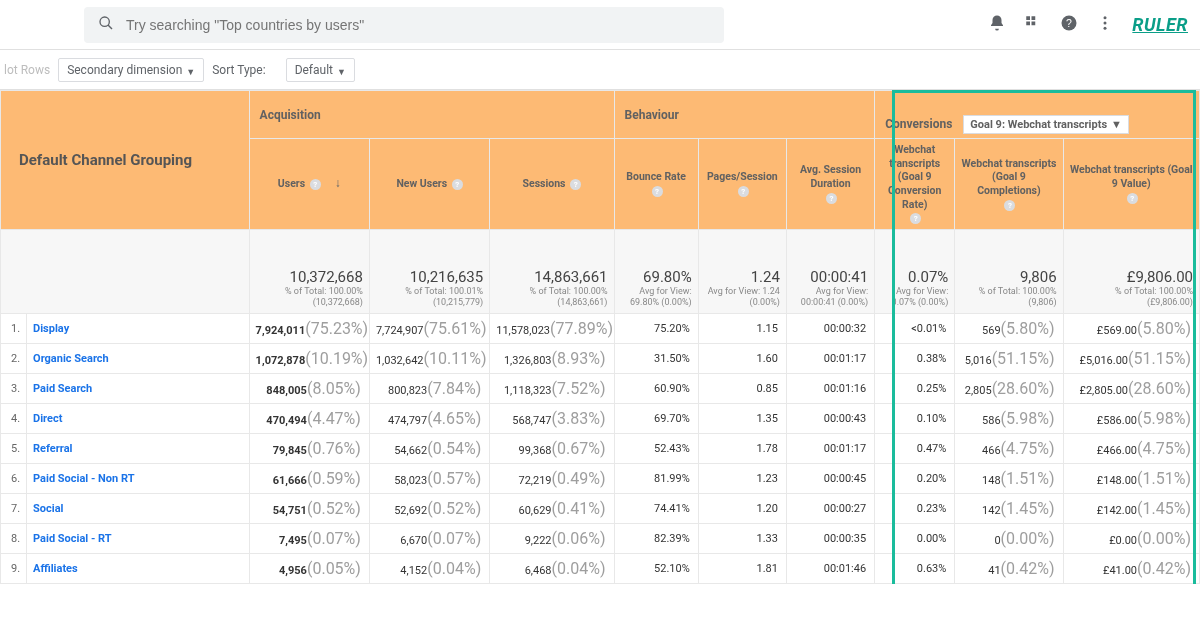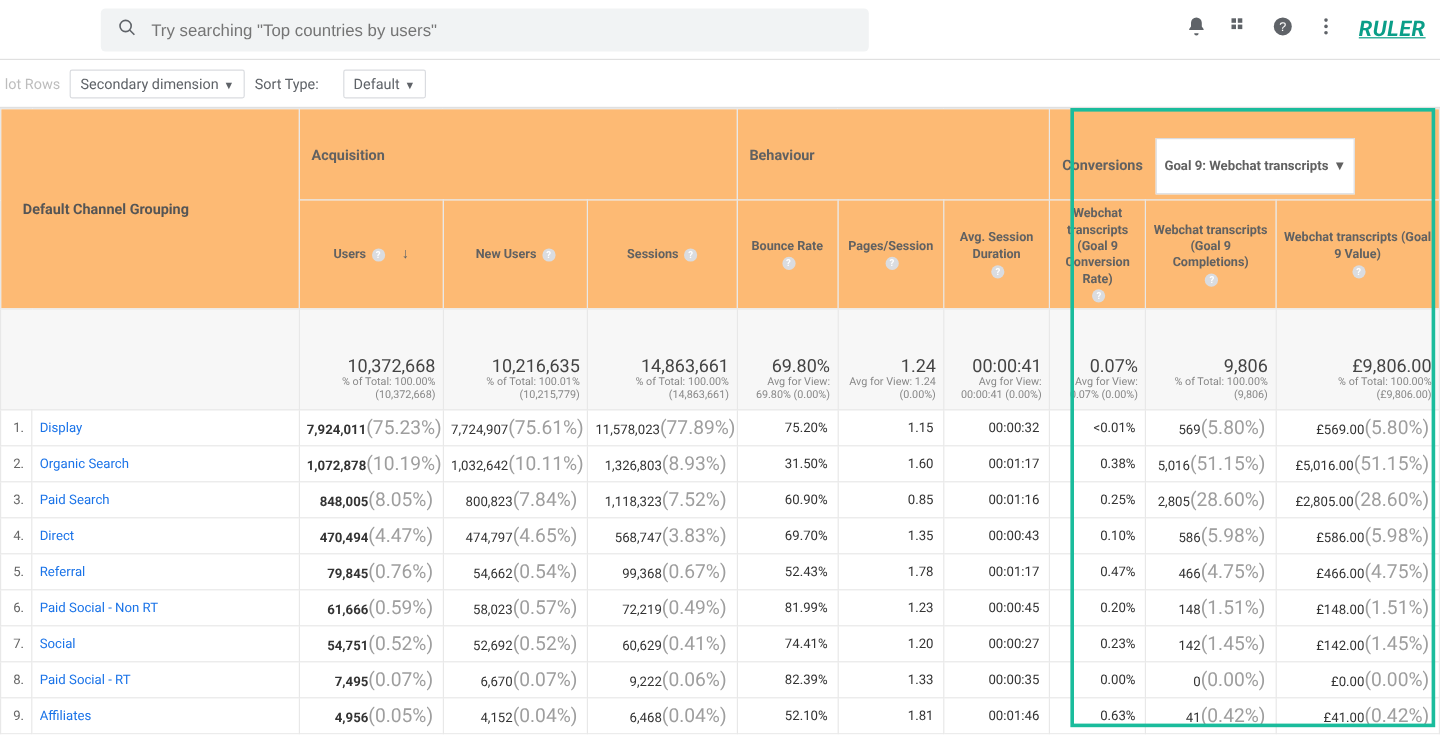--- a/index.html
+++ b/index.html
@@ -29,26 +29,26 @@
 .col-head th { height: 60px; text-align: center; font-size: 10.5px; line-height: 1.3; }
 .col-head .lbl { display: inline-block; }
 .q { display: inline-block; width: 11px; height: 11px; border-radius: 50%; background: #dadce0; color: #fff; font-size: 8px; line-height: 11px; text-align: center; margin-left: 2px; }
 .sort-arrow { font-size: 12px; color: #5f6368; margin-left: 14px; }
 .totals-row td { background: #f7f7f7; text-align: right; padding: 6px; }
 .totals-row .big { font-size: 15px; color: #444; display: block; margin-top: 32px; }
 .totals-row .sm { font-size: 9px; color: #888; line-height: 1.2; display: block; }
 .data-row td { height: 30px; }
 .idx-cell { text-align: right; padding-right: 6px; color: #666; width: 26px; }
 .name-cell { text-align: left; padding-left: 6px; }
-.name-cell a { color: #1a73e8; text-decoration: none; }
+.name-cell a { color: #1a73e8; text-decoration: none; font-weight: bold; }
 .num-cell { text-align: right; padding-right: 8px; white-space: nowrap; }
 .num-cell .main { color: #333; }
 .num-cell .main.bold { font-weight: bold; }
 .num-cell .pct { color: #9e9e9e; margin-left: 0; font-size: 16px; }
-.goal-select { border: 1px solid #dadce0; padding: 16px 6px; margin-left: 8px; font-size: 11px; display: inline-flex; align-items: center; background: #fff; cursor: pointer; margin-top: 20px; }
+.goal-select { border: 1px solid #dadce0; padding: 2px 6px; margin-left: 8px; font-size: 11px; display: inline-flex; align-items: center; background: #fff; cursor: pointer; margin-top: 20px; }
 .highlight-box { position: absolute; border: 3px solid #1abc9c; pointer-events: none; }
 .table-wrap { position: relative; }
 </style>
 </head>
 <body>
 
 <div class="top-bar">
   <div class="search-box">
     <span class="icon">
       <svg width="16" height="16" viewBox="0 0 24 24" fill="none" stroke="#5f6368" stroke-width="2">
@@ -112,21 +112,21 @@
         <col style="width:124px">
     <col style="width:84px">
         <col style="width:88px">
         <col style="width:88px">
     <col style="width:80px">
         <col style="width:108px">
         <col style="width:136px">
   </colgroup>
   <thead>
     <tr class="grp-row">
-      <th colspan="2" rowspan="2" style="text-align:left;vertical-align:middle;padding-left:18px;font-size:12px;color:#555">Default Channel Grouping</th>
+      <th colspan="2" rowspan="2" style="text-align:left;vertical-align:middle;padding-left:18px;font-size:15px;color:#555">Default Channel Grouping</th>
       <th colspan="3">Acquisition</th>
       <th colspan="3">Behaviour</th>
       <th colspan="3">
         <span>Conversions</span>
         <span class="goal-select">
           <span>Goal 9: Webchat transcripts</span>
               <span class="caret" style="margin-left:4px">▼</span>
         </span>
       </th>
     </tr>

